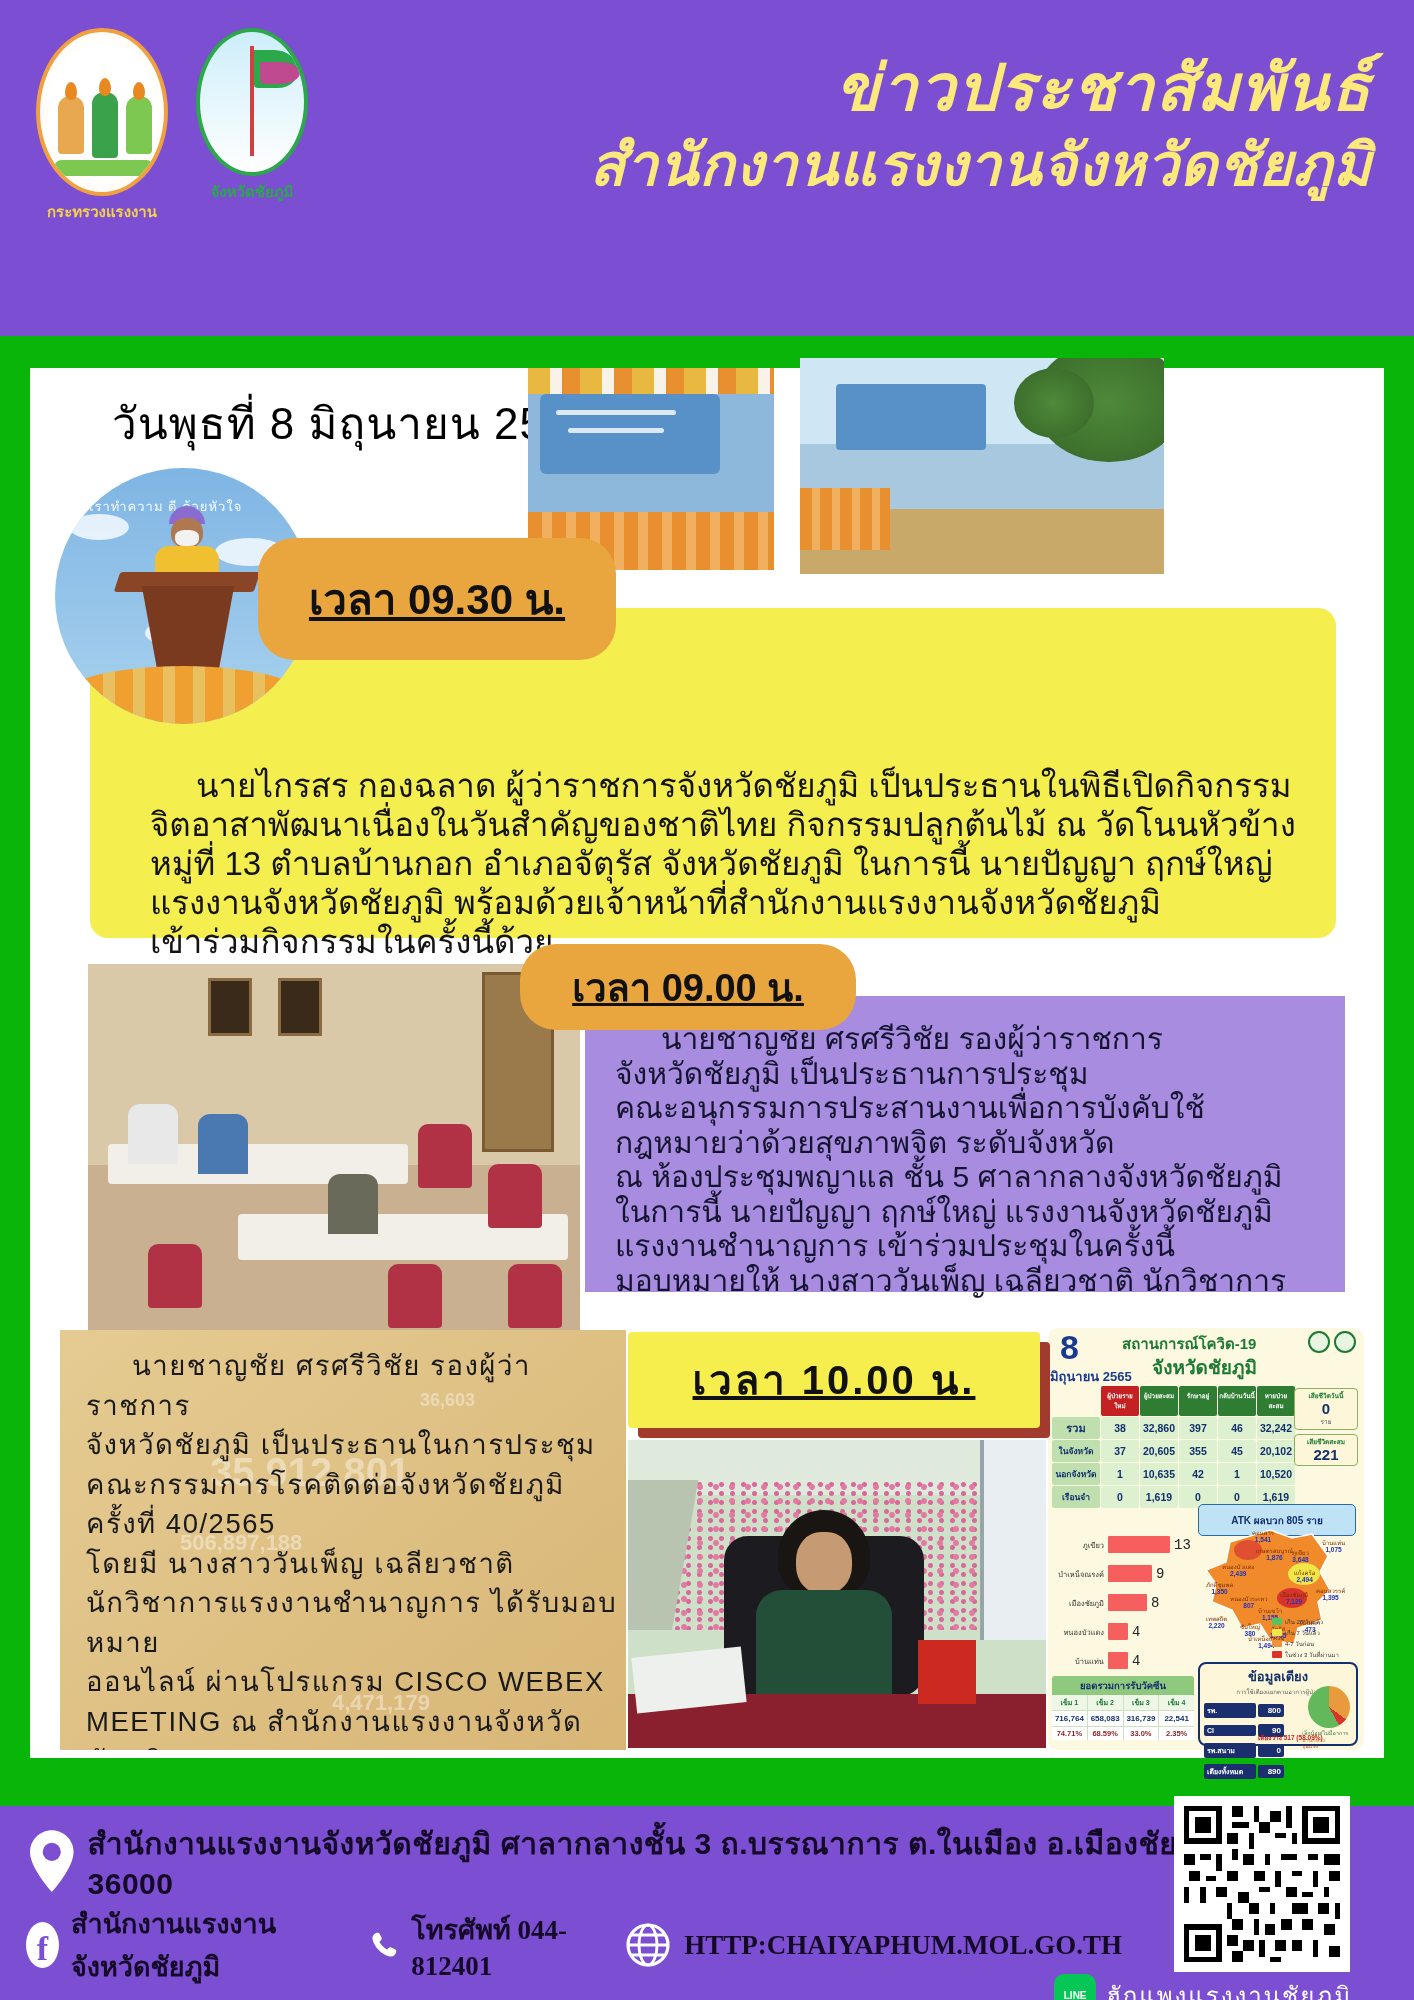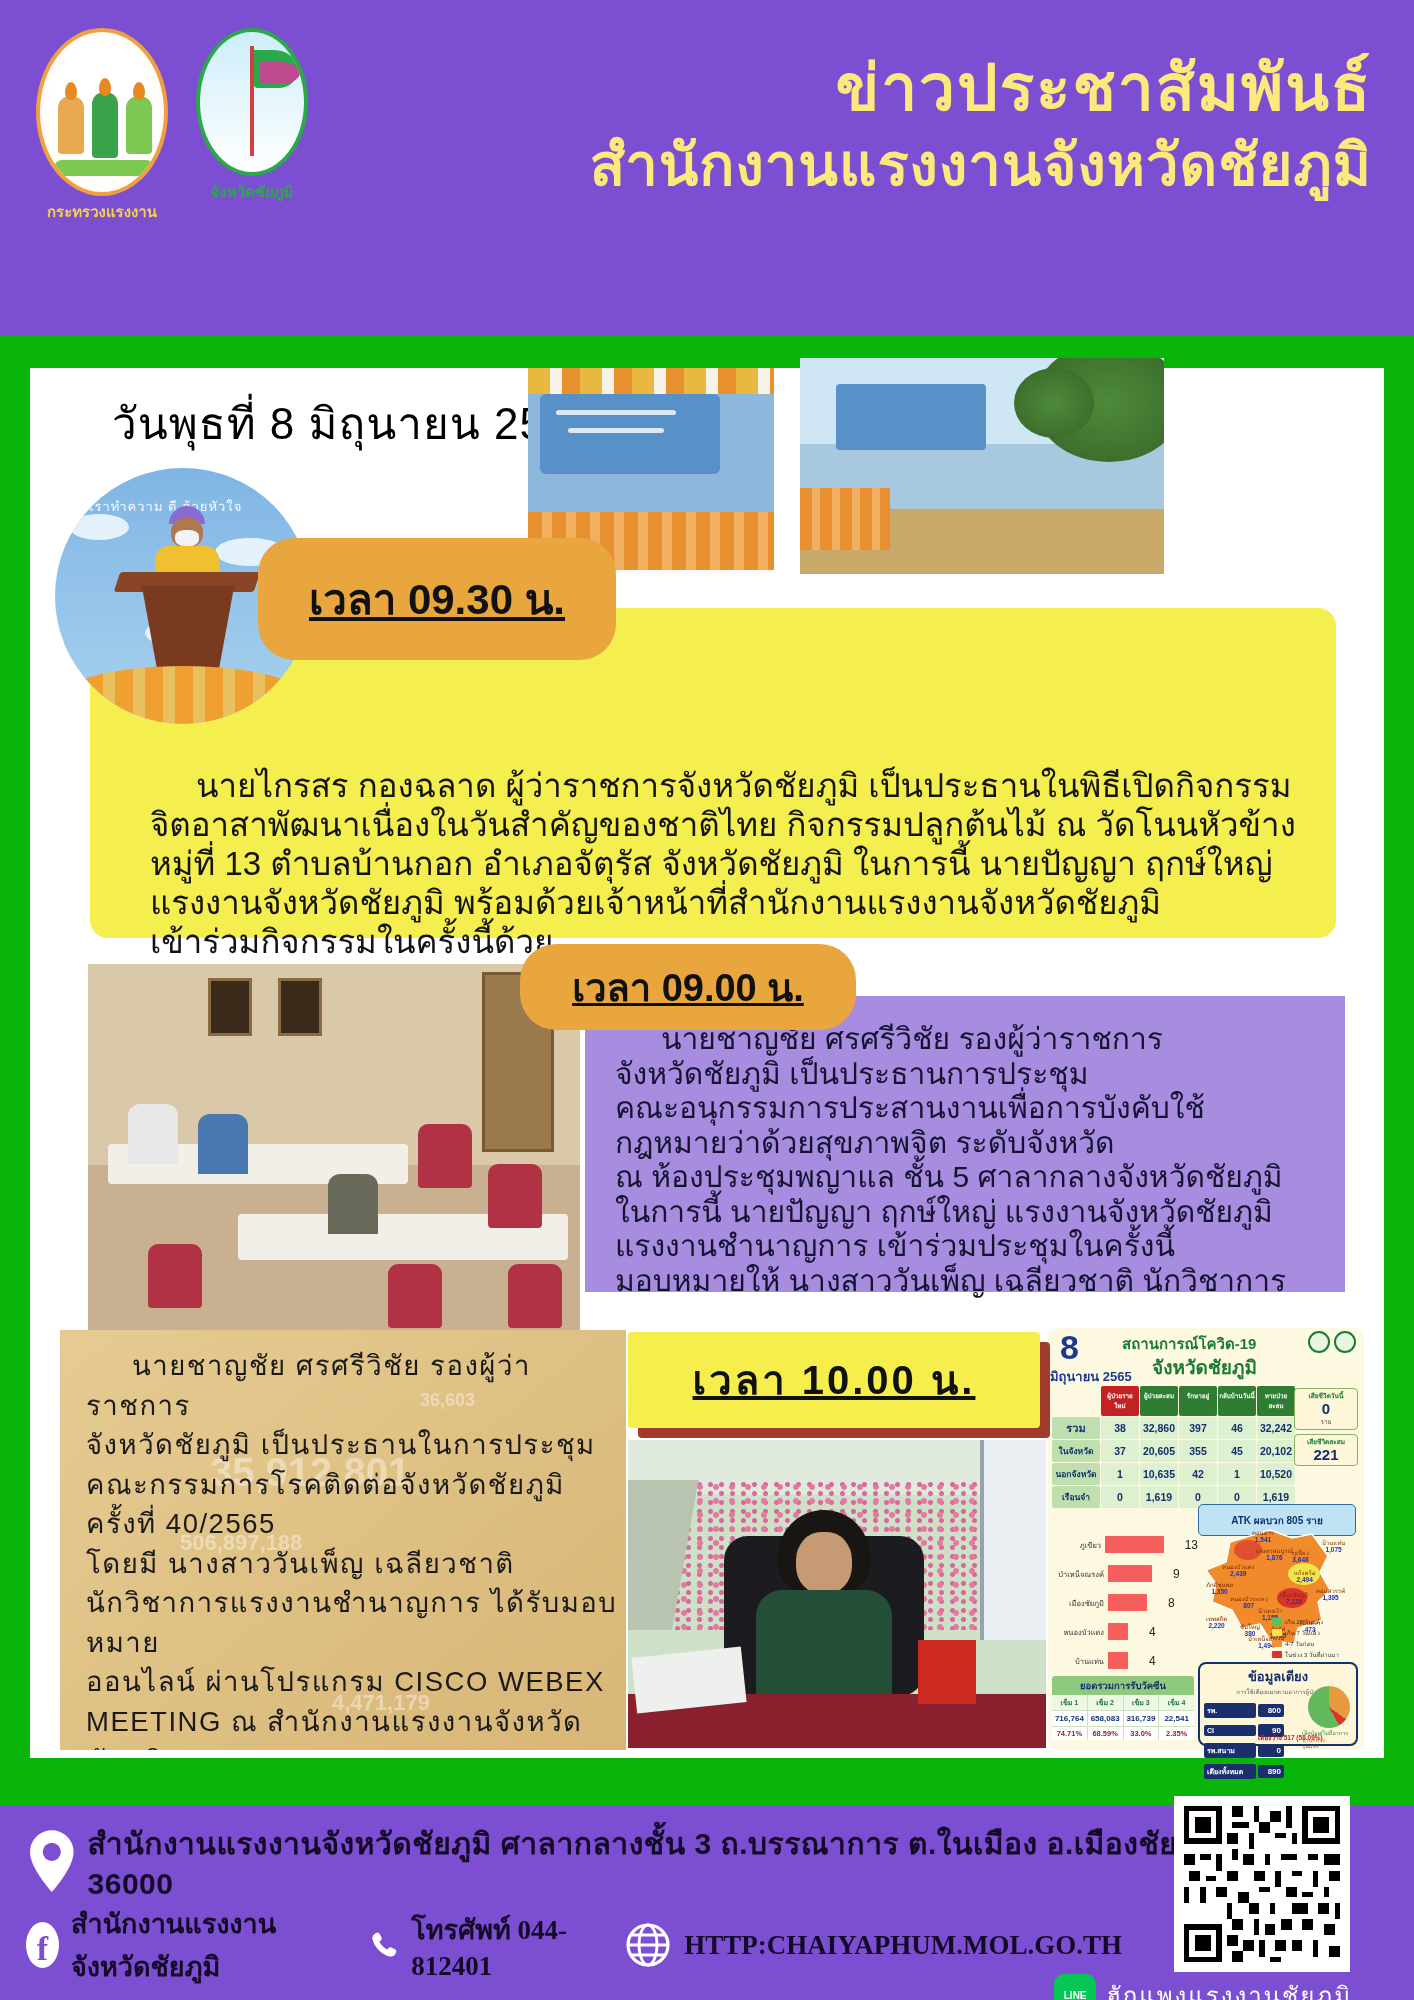--- a/index.html
+++ b/index.html
@@ -11,21 +11,21 @@
   .logo { position:absolute; text-align:center; }
   .logo-oval { width:132px; height:168px; border-radius:50%; background:radial-gradient(#ffffff 60%,#fdf4e0 100%); border:4px solid #f0a040; position:relative; overflow:hidden; }
   .logo-oval2 { width:112px; height:148px; border-radius:50%; background:linear-gradient(#cdeefa,#ffffff); border:4px solid #2aa84a; position:relative; overflow:hidden; }
   .deity { position:absolute; bottom:38px; width:26px; height:58px; border-radius:12px 12px 4px 4px; }
   .flame { position:absolute; top:-14px; left:7px; width:12px; height:18px; border-radius:50% 50% 50% 50%/60% 60% 40% 40%; background:#e88820; }
   .cloudband { position:absolute; bottom:16px; left:14px; width:100px; height:16px; border-radius:8px; background:#7cc850; }
   .flagpole { position:absolute; top:14px; left:50px; width:4px; height:110px; background:#d04040; }
   .flagwave { position:absolute; top:18px; left:54px; width:44px; height:38px; background:#2aa84a; border-radius:0 60% 50% 10%; }
   .flagwave2 { position:absolute; top:30px; left:60px; width:40px; height:22px; background:#c04a90; border-radius:0 60% 60% 20%; }
   .logo-cap { margin-top:4px; font-size:15px; font-weight:bold; }
-  .htitle { position:absolute; right:42px; text-align:center; color:#fce97b; font-weight:bold; }
+  .htitle { position:absolute; right:42px; text-align:center; color:#fce97b; font-style:italic; font-weight:bold; }
   .htitle1 { top:36px; font-size:64px; letter-spacing:2px; }
   .htitle2 { top:118px; font-size:58px; letter-spacing:1px; }
   .hsub { position:absolute; top:200px; right:30px; left:320px; text-align:center; color:#f2b96a; font-size:30px; font-style:italic; letter-spacing:7px; font-family:"Liberation Serif","DejaVu Serif",serif; }
 
   
   .content { position:absolute; top:368px; left:30px; width:1354px; height:1390px; background:#ffffff; }
   .date-heading { position:absolute; top:20px; left:82px; font-size:44px; color:#000; letter-spacing:1px; }
 
   .badge { position:absolute; background:#e9a63e; border-radius:36px; display:flex; align-items:center; justify-content:center; font-weight:bold; color:#111;text-decoration:underline; }
   .badge1 { left:228px; top:170px; width:358px; height:122px; font-size:42px; z-index:4; }
@@ -109,21 +109,21 @@
   .deaths { position:absolute; left:246px; top:60px; width:64px; }
   .dbox { background:#fdf6d8; border:1px solid #8ab060; border-radius:4px; text-align:center; padding:2px 0; margin-bottom:4px; }
   .dlab { font-size:6.5px; color:#1c7a34; font-weight:bold; }
   .dval { font-size:15px; color:#12306e; font-weight:bold; line-height:16px; }
   .dunit { font-size:6.5px; color:#555; }
   .atk { position:absolute; left:150px; top:176px; width:158px; height:32px; background:#bfe3f5; border:1px solid #2a6aa0; border-radius:5px; color:#12306e; font-size:10px; font-weight:bold; display:flex; align-items:center; justify-content:center;text-align:right; }
   .bars { position:absolute; left:4px; top:202px; width:146px; }
   .brow { display:flex; align-items:center; height:29px; }
   .blabel { width:56px; font-size:7.5px; color:#333; text-align:right; padding-right:4px; }
   .bbar { height:17px; background:#f75e5e; border-radius:1px; }
-  .bval { font-size:12px; color:#222; padding-left:21px; }
+  .bval { font-size:14px; color:#222; padding-left:4px;font-family:Liberation Mono, monospace; }
   .cmap { position:absolute; left:152px; top:200px; width:158px; height:120px; }
   .maplab { position:absolute; text-align:center; line-height:6.5px; white-space:nowrap; }
   .mname { font-size:6px; color:#7a2800; display:block; }
   .mval { font-size:6.5px; color:#2233bb; font-weight:bold; display:block; }
   .legend { position:absolute; left:224px; top:288px; width:88px; }
   .lgrow { display:flex; align-items:center; height:11px; }
   .chip { width:10px; height:7px; margin-right:3px; border-radius:1px; }
   .lg1{background:#56c45c;} .lg2{background:#f0e64a;} .lg3{background:#f0923c;} .lg4{background:#d8342c;}
   .lgt { font-size:6px; color:#333; }
   .vax { position:absolute; left:4px; top:348px; width:142px; }

